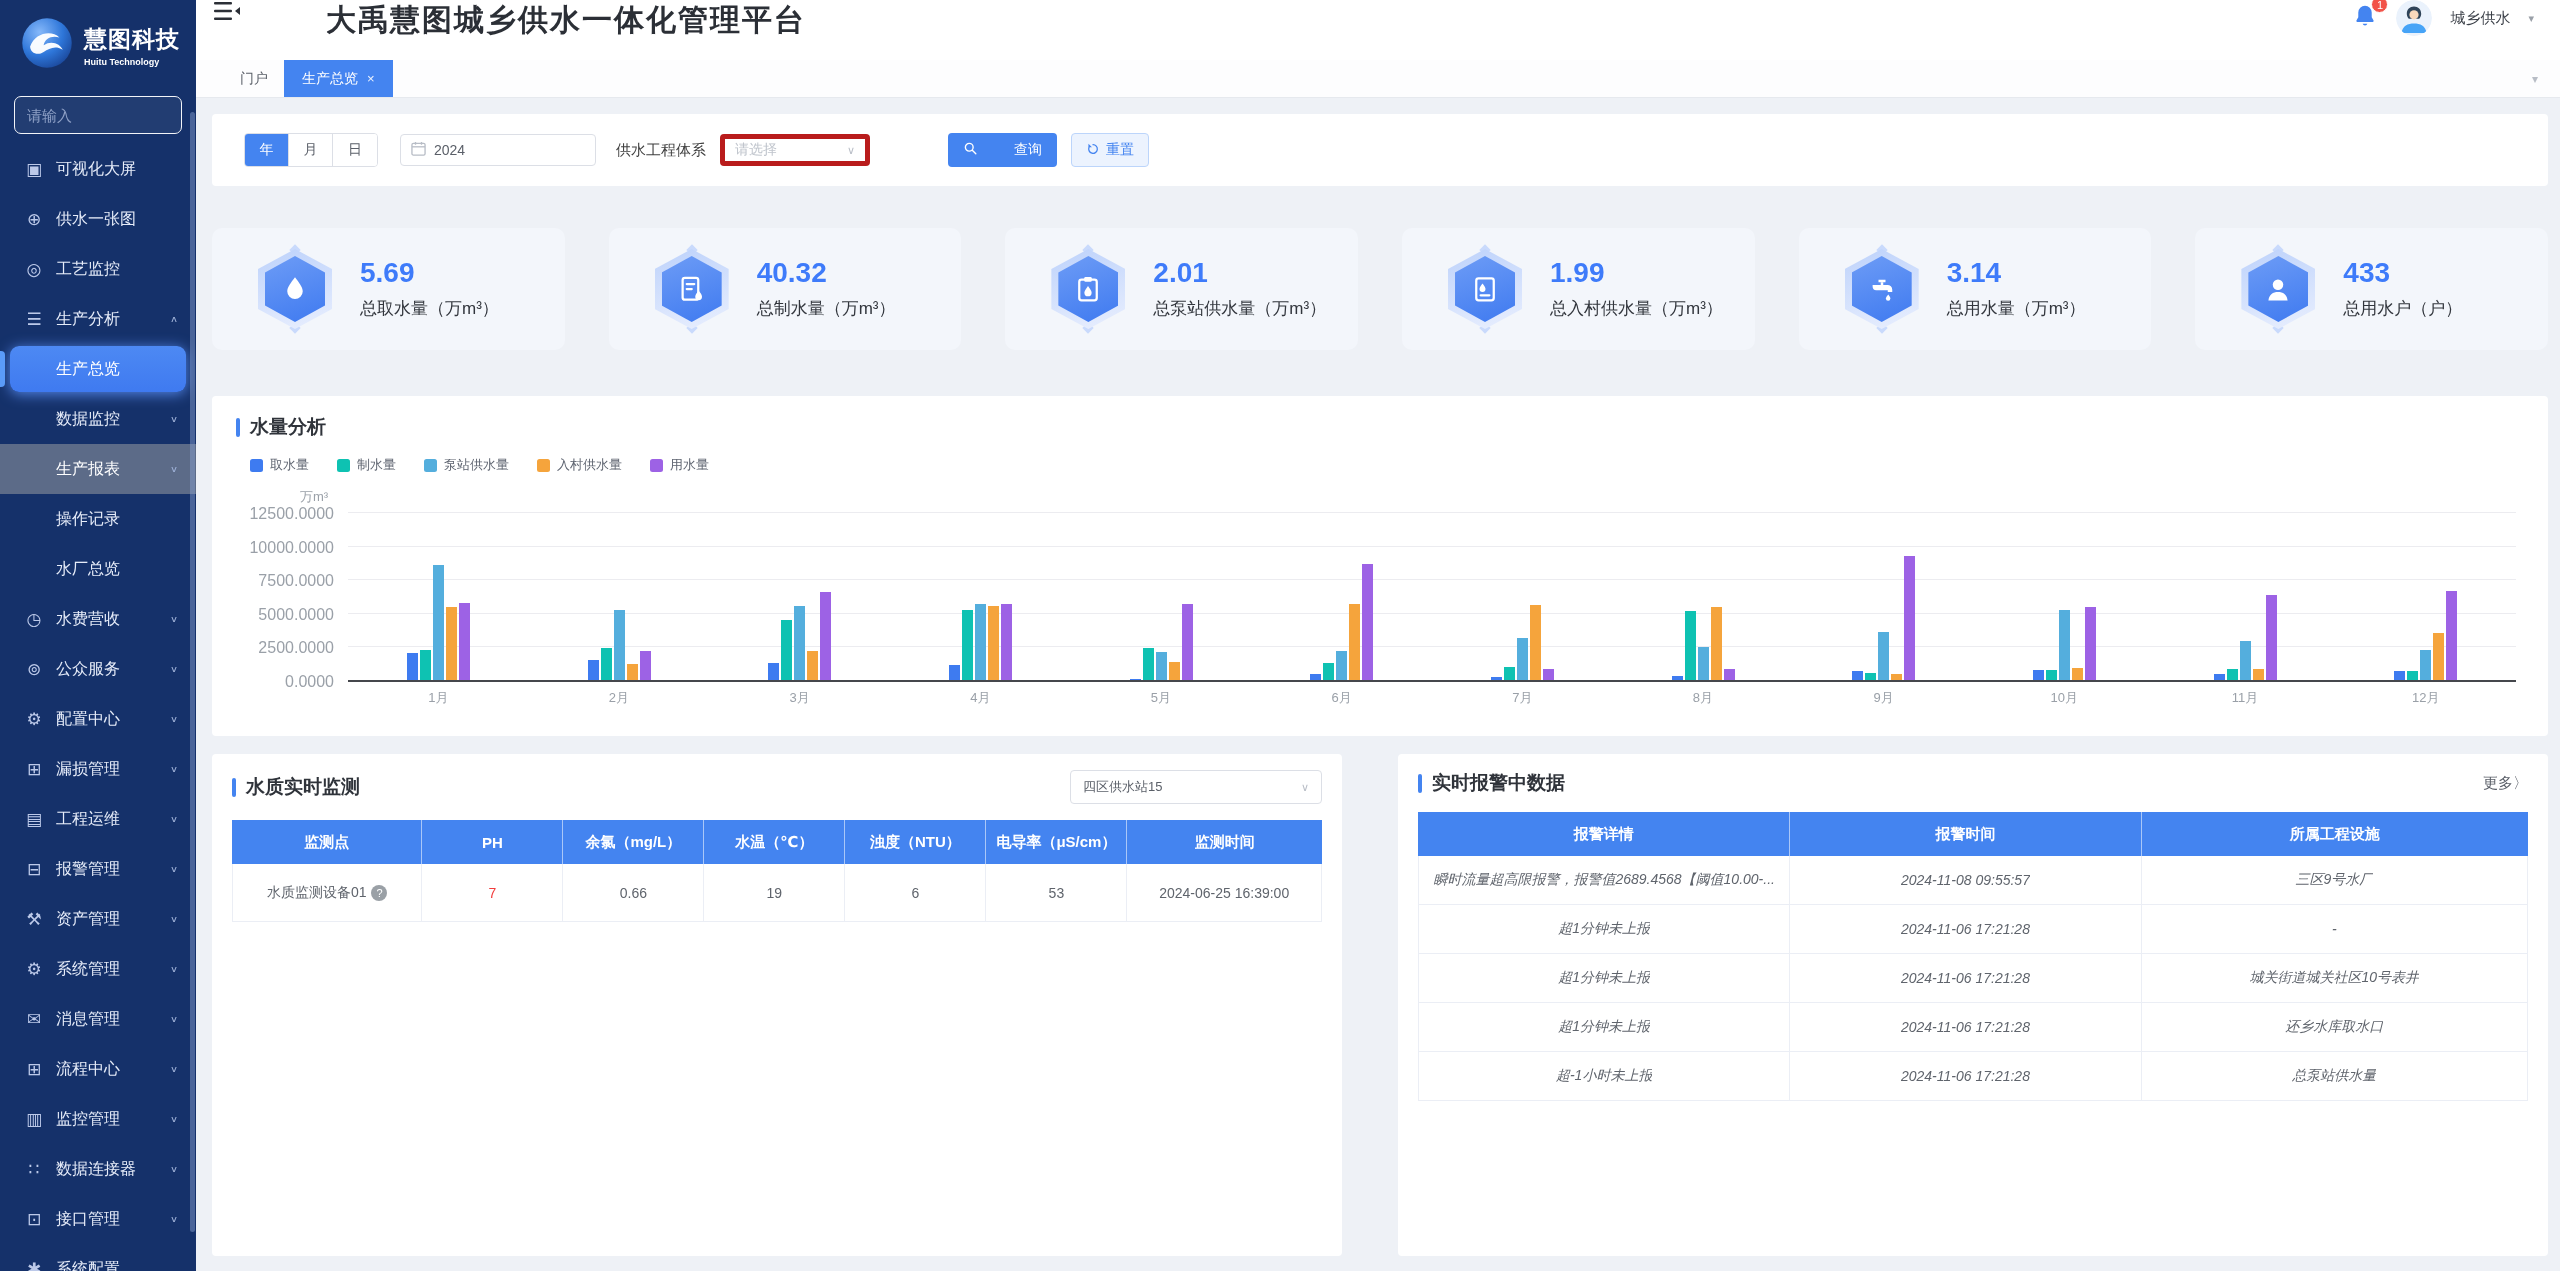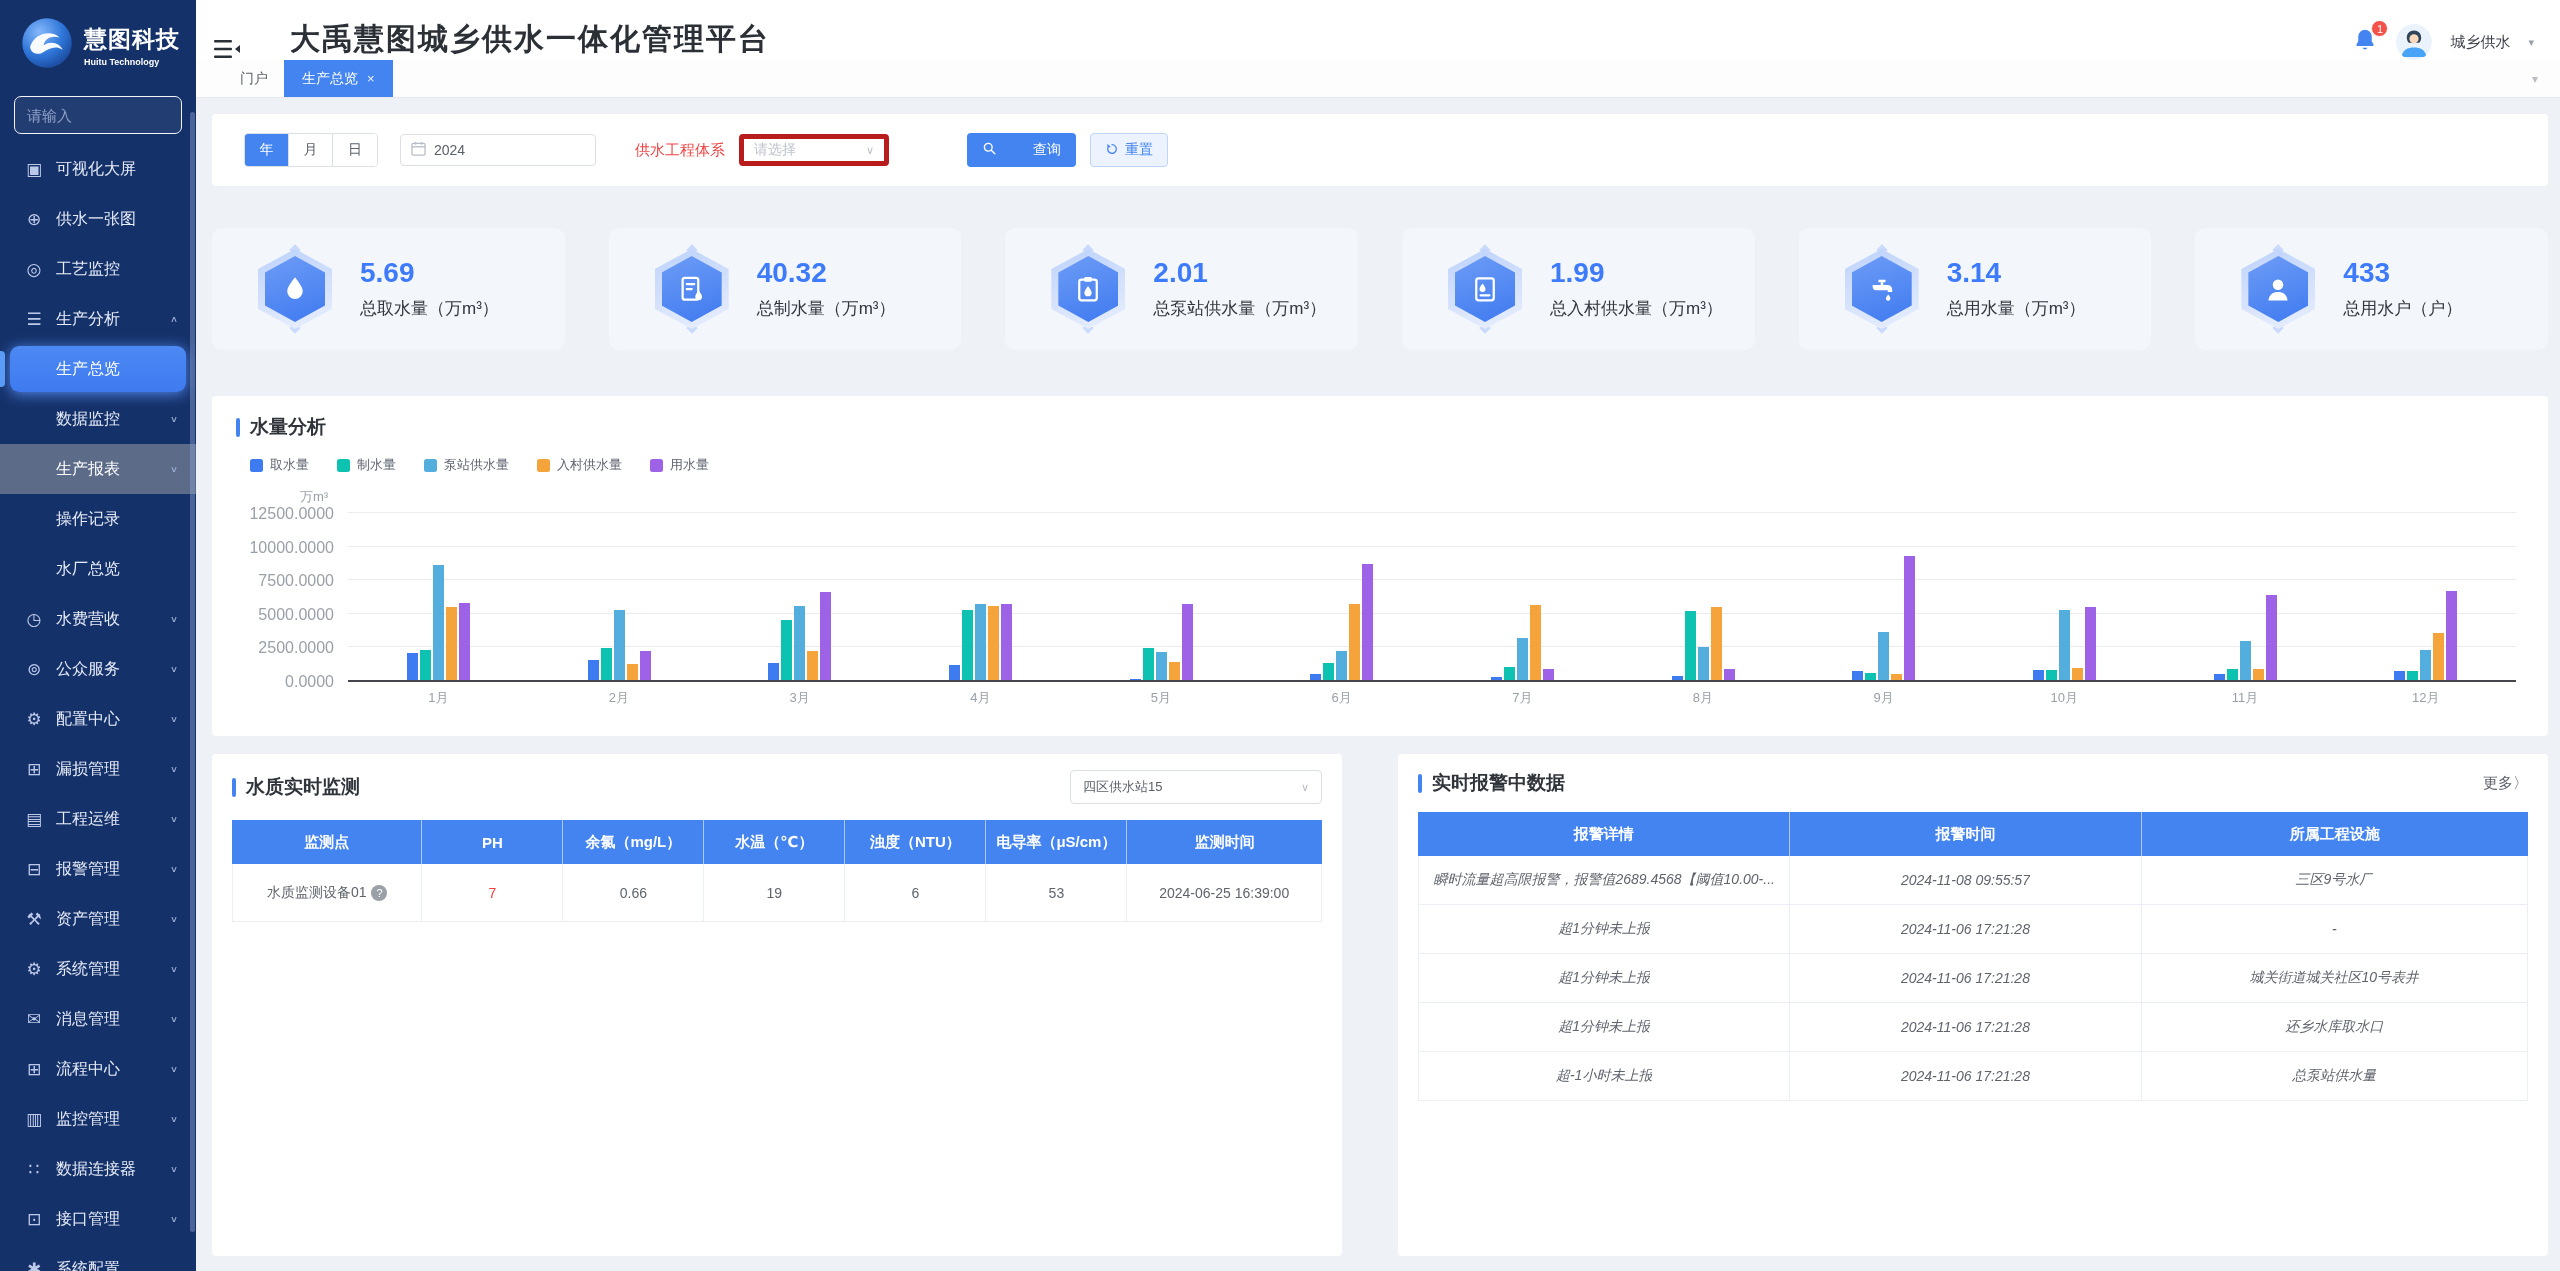--- a/index.html
+++ b/index.html
@@ -21,21 +21,21 @@
   .mi .lb { flex:1; white-space:nowrap; overflow:hidden; }
   .mi .chev { font-size:11px; color:#9db0d6; transform:scaleY(.8); }
   .mi.sub { padding-left:56px; }
   .mi.active { height:46px; margin:2px 10px; padding-left:46px; background:linear-gradient(180deg,#4d89f3,#3f7af0); border-radius:9px; box-shadow:0 2px 14px rgba(96,150,255,.85); color:#fff; }
   .mi.active .edge { position:absolute; left:-10px; top:5px; width:5px; height:36px; background:#5a9bf8; border-radius:0 4px 4px 0; }
   .mi.hl { background:#5c6b88; color:#fff; }
   .side-scroll { position:absolute; top:112px; right:1px; width:5px; height:1120px; background:rgba(140,165,210,.45); border-radius:3px; }
 
   
   .main { flex:1; display:flex; flex-direction:column; min-width:0; }
-  .topbar { height:60px; background:#fff; display:flex; align-items:flex-end; padding:0 26px 0 18px; flex:none; }
+  .topbar { height:60px; background:#fff; display:flex; align-items:flex-start; padding:0 26px 0 18px; flex:none;gap:36px; }
   .burger { width:26px; height:22px; cursor:pointer; flex:none; }
   .app-title { font-size:30px; font-weight:bold; color:#2b2f36; letter-spacing:2px; margin-left:50px; }
   .top-right { margin-left:auto; display:flex; align-items:center; gap:18px; }
   .bell-wrap { position:relative; cursor:pointer; }
   .bell-badge { position:absolute; top:-7px; right:-10px; min-width:17px; height:17px; background:#f25248; color:#fff; font-size:11px; border-radius:9px; display:flex; align-items:center; justify-content:center; padding:0 4px; border:1px solid #fff; }
   .avatar { width:36px; height:36px; border-radius:50%; overflow:hidden; cursor:pointer; }
   .uname { font-size:15px; color:#3a3f47; cursor:pointer; }
   .ucaret { font-size:11px; color:#9aa0a8; cursor:pointer; }
 
   .tabbar { height:38px; background:#fdfdfe; border-bottom:1px solid #e6e9ee; display:flex; align-items:stretch; padding-left:28px; flex:none; position:relative; }
@@ -46,21 +46,21 @@
 
   .content { flex:1; padding:16px 12px 9px 16px; overflow:hidden; }
 
   
   .filter-card { height:72px; background:#fff; border-radius:4px; display:flex; align-items:center; padding:0 32px; margin-bottom:42px; }
   .seg { display:flex; border:1px solid #dcdfe6; border-radius:4px; overflow:hidden; }
   .seg .s { width:44px; height:32px; display:flex; align-items:center; justify-content:center; font-size:14px; color:#5a5f68; background:#fff; border-right:1px solid #dcdfe6; cursor:pointer; }
   .seg .s:last-child { border-right:none; }
   .seg .s.on { background:#4484f0; color:#fff; }
   .date-input { margin-left:22px; width:196px; height:32px; border:1px solid #dcdfe6; border-radius:4px; display:flex; align-items:center; padding:0 10px; gap:8px; font-size:14px; color:#5a5f68; cursor:text; }
-  .flabel { margin-left:39px; font-size:15px; color:#ef4444; }
+  .flabel { margin-left:20px; font-size:15px; color:#404040; }
   .fselect { margin-left:14px; width:150px; height:32px; border:5px solid #b91c1c; border-radius:4px; display:flex; align-items:center; justify-content:space-between; padding:0 10px; font-size:14px; color:#bfc4cc; cursor:pointer; }
   .fselect .chev { color:#b8bdc6; font-size:11px; }
   .btn { height:34px; border-radius:4px; display:flex; align-items:center; gap:6px; padding:0 14px; font-size:14px; cursor:pointer; border:1px solid transparent; }
   .btn.primary { margin-left:78px; background:#4484f0; color:#fff;gap:36px; }
   .btn.plain { margin-left:14px; background:#ecf3fe; border-color:#bcd5fb; color:#4484f0; }
 
   
   .stats { display:flex; gap:44px; margin-bottom:46px; }
   .scard { flex:1; height:122px; background:#f3f6fb; border-radius:10px; display:flex; align-items:center; padding-left:46px; gap:28px; }
   .hexwrap { position:relative; width:74px; height:80px; flex:none; }

